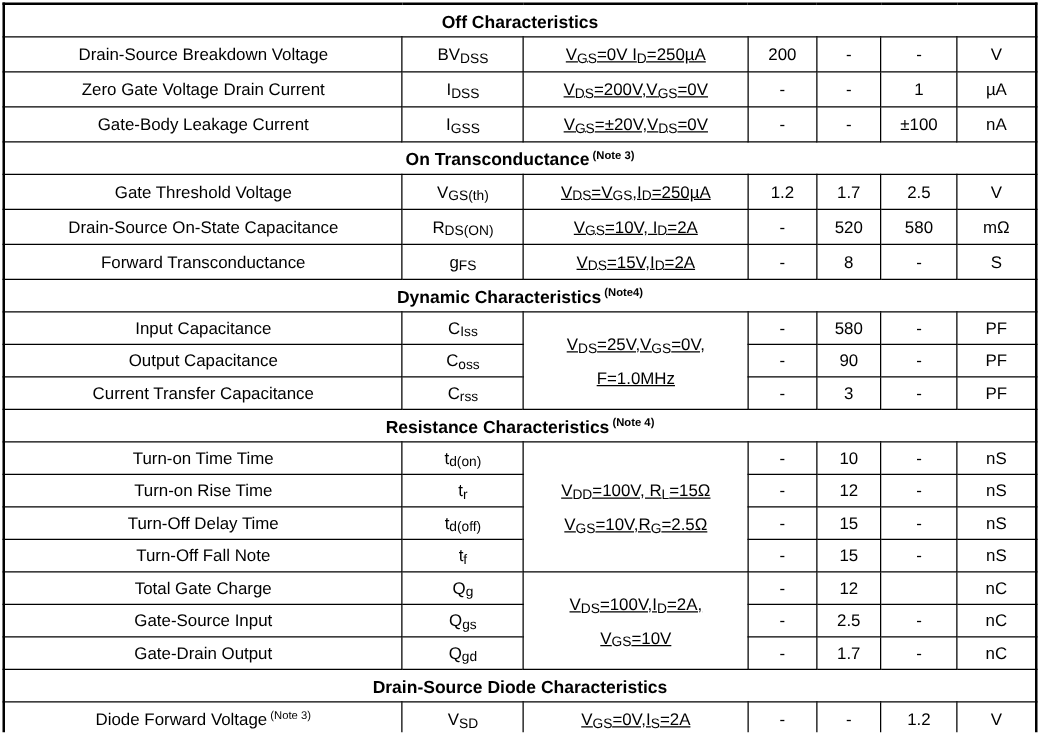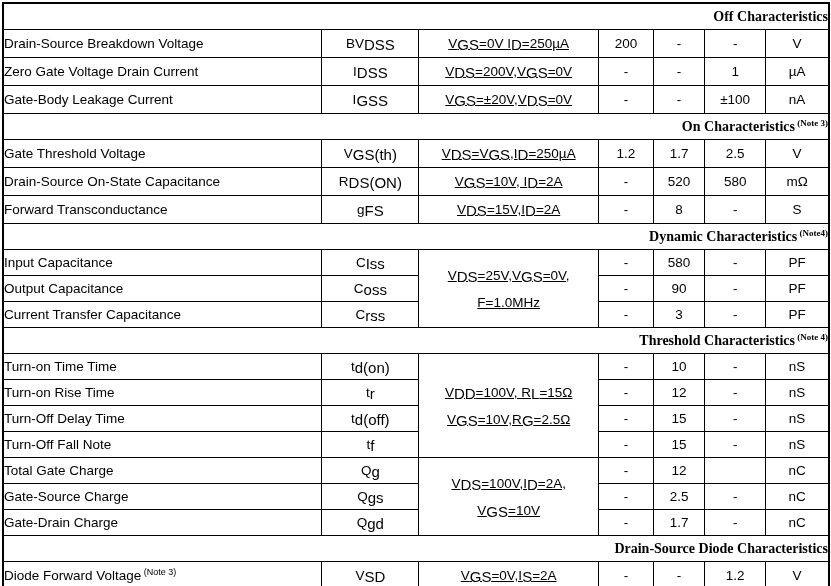--- a/index.html
+++ b/index.html
@@ -10,24 +10,24 @@
   }
   table.spec {
     border-collapse:collapse; table-layout:fixed;
     width:828px; height:582px; margin:2px 0 0 2px;
     border:2px solid #000; font-size:13.5px; color:#000;
   }
   table.spec td {
     border:1px solid #000; padding:0; height:25px;
     vertical-align:middle; overflow:hidden; white-space:nowrap;
   }
-  td.sec { font-weight:bold; text-align:right; padding-left:8px; font-size:14px;font-family:Liberation Serif, serif; }
-  td.param { text-align:left; padding-left:8px; }
+  td.sec { font-weight:bold; text-align:center; padding-left:8px; font-size:14px; }
+  td.param { text-align:center; padding-left:8px; }
   td.c { text-align:center; }
-  sub { font-size:15px; vertical-align:-2px; line-height:0; letter-spacing:0; }
+  sub { font-size:11px; vertical-align:-2px; line-height:0; letter-spacing:0; }
   sup.note { font-size:9px; vertical-align:5px; line-height:0; }
   sup.note.light { font-weight:normal; }
   td.cond div { line-height:27px;text-decoration:underline; }
 </style>
 </head>
 <body>
 
 <div class="page">
   <table class="spec">
     <colgroup>
@@ -70,21 +70,21 @@
           <td class="c">I<sub>GSS</sub></td>
           <td class="c cond" rowspan="1">
             <div>V<sub>GS</sub>=±20V,V<sub>DS</sub>=0V</div>
           </td>
           <td class="c">-</td>
           <td class="c">-</td>
           <td class="c">±100</td>
           <td class="c">nA</td>
         </tr>
         <tr class="section-row">
-          <td class="sec" colspan="7"><span>On Characteristics</span><sup class="note"> (Note 3)</sup></td>
+          <td class="sec" colspan="7"><span>On Transconductance</span><sup class="note"> (Note 3)</sup></td>
         </tr>
         <tr>
           <td class="param">Gate Threshold Voltage</td>
           <td class="c">V<sub>GS(th)</sub></td>
           <td class="c cond" rowspan="1">
             <div>V<sub>DS</sub>=V<sub>GS</sub>,I<sub>D</sub>=250µA</div>
           </td>
           <td class="c">1.2</td>
           <td class="c">1.7</td>
           <td class="c">2.5</td>
@@ -137,21 +137,21 @@
         </tr>
         <tr>
           <td class="param">Current Transfer Capacitance</td>
           <td class="c">C<sub>rss</sub></td>
           <td class="c">-</td>
           <td class="c">3</td>
           <td class="c">-</td>
           <td class="c">PF</td>
         </tr>
         <tr class="section-row">
-          <td class="sec" colspan="7"><span>Threshold Characteristics</span><sup class="note"> (Note 4)</sup></td>
+          <td class="sec" colspan="7"><span>Resistance Characteristics</span><sup class="note"> (Note 4)</sup></td>
         </tr>
         <tr>
           <td class="param">Turn-on Time Time</td>
           <td class="c">t<sub>d(on)</sub></td>
           <td class="c cond" rowspan="4">
             <div>V<sub>DD</sub>=100V, R<sub>L</sub>=15Ω</div>
             <div>V<sub>GS</sub>=10V,R<sub>G</sub>=2.5Ω</div>
           </td>
           <td class="c">-</td>
           <td class="c">10</td>
@@ -188,29 +188,29 @@
           <td class="c cond" rowspan="3">
             <div>V<sub>DS</sub>=100V,I<sub>D</sub>=2A,</div>
             <div>V<sub>GS</sub>=10V</div>
           </td>
           <td class="c">-</td>
           <td class="c">12</td>
           <td class="c"></td>
           <td class="c">nC</td>
         </tr>
         <tr>
-          <td class="param">Gate-Source Charge</td>
+          <td class="param">Gate-Source Input</td>
           <td class="c">Q<sub>gs</sub></td>
           <td class="c">-</td>
           <td class="c">2.5</td>
           <td class="c">-</td>
           <td class="c">nC</td>
         </tr>
         <tr>
-          <td class="param">Gate-Drain Charge</td>
+          <td class="param">Gate-Drain Output</td>
           <td class="c">Q<sub>gd</sub></td>
           <td class="c">-</td>
           <td class="c">1.7</td>
           <td class="c">-</td>
           <td class="c">nC</td>
         </tr>
         <tr class="section-row">
           <td class="sec" colspan="7"><span>Drain-Source Diode Characteristics</span></td>
         </tr>
         <tr>

